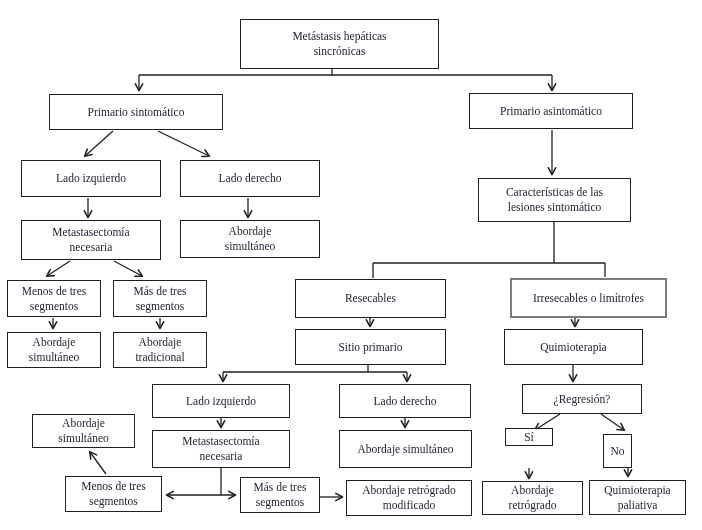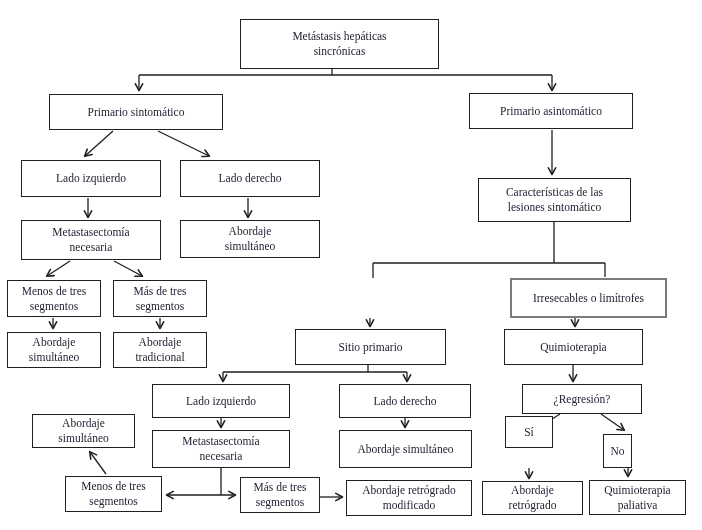--- a/index.html
+++ b/index.html
@@ -98,20 +98,21 @@
 
   <div class="node" style="left:7px;top:332px;width:94px;height:36px;">Abordaje
 simultáneo</div>
 
   <div class="node" style="left:113px;top:332px;width:94px;height:36px;">Abordaje
 tradicional</div>
 
   <div class="node" style="left:478px;top:178px;width:153px;height:44px;">Características de las
 lesiones sintomático</div>
 
+  <div class="node" style="left:295px;top:279px;width:151px;height:39px;">Resecables</div>
 
   <div class="node highlight" style="left:503px;top:278px;width:157px;height:40px;">Irresecables o limítrofes</div>
 
   <div class="node" style="left:295px;top:329px;width:151px;height:36px;">Sitio primario</div>
 
   <div class="node" style="left:504px;top:329px;width:139px;height:36px;">Quimioterapia</div>
 
   <div class="node" style="left:152px;top:384px;width:138px;height:34px;">Lado izquierdo</div>
 
   <div class="node" style="left:339px;top:384px;width:132px;height:34px;">Lado derecho</div>
@@ -128,21 +129,21 @@
 segmentos</div>
 
   <div class="node" style="left:240px;top:477px;width:80px;height:36px;">Más de tres
 segmentos</div>
 
   <div class="node" style="left:346px;top:480px;width:126px;height:36px;">Abordaje retrógrado
 modificado</div>
 
   <div class="node" style="left:522px;top:384px;width:120px;height:30px;">¿Regresión?</div>
 
-  <div class="node" style="left:505px;top:416px;width:48px;height:32px;">Sí</div>
+  <div class="node" style="left:505px;top:428px;width:48px;height:18px;">Sí</div>
 
   <div class="node" style="left:603px;top:434px;width:29px;height:34px;">No</div>
 
   <div class="node" style="left:482px;top:481px;width:101px;height:34px;">Abordaje
 retrógrado</div>
 
   <div class="node" style="left:589px;top:480px;width:97px;height:35px;">Quimioterapia
 paliativa</div>
 
 </div>

